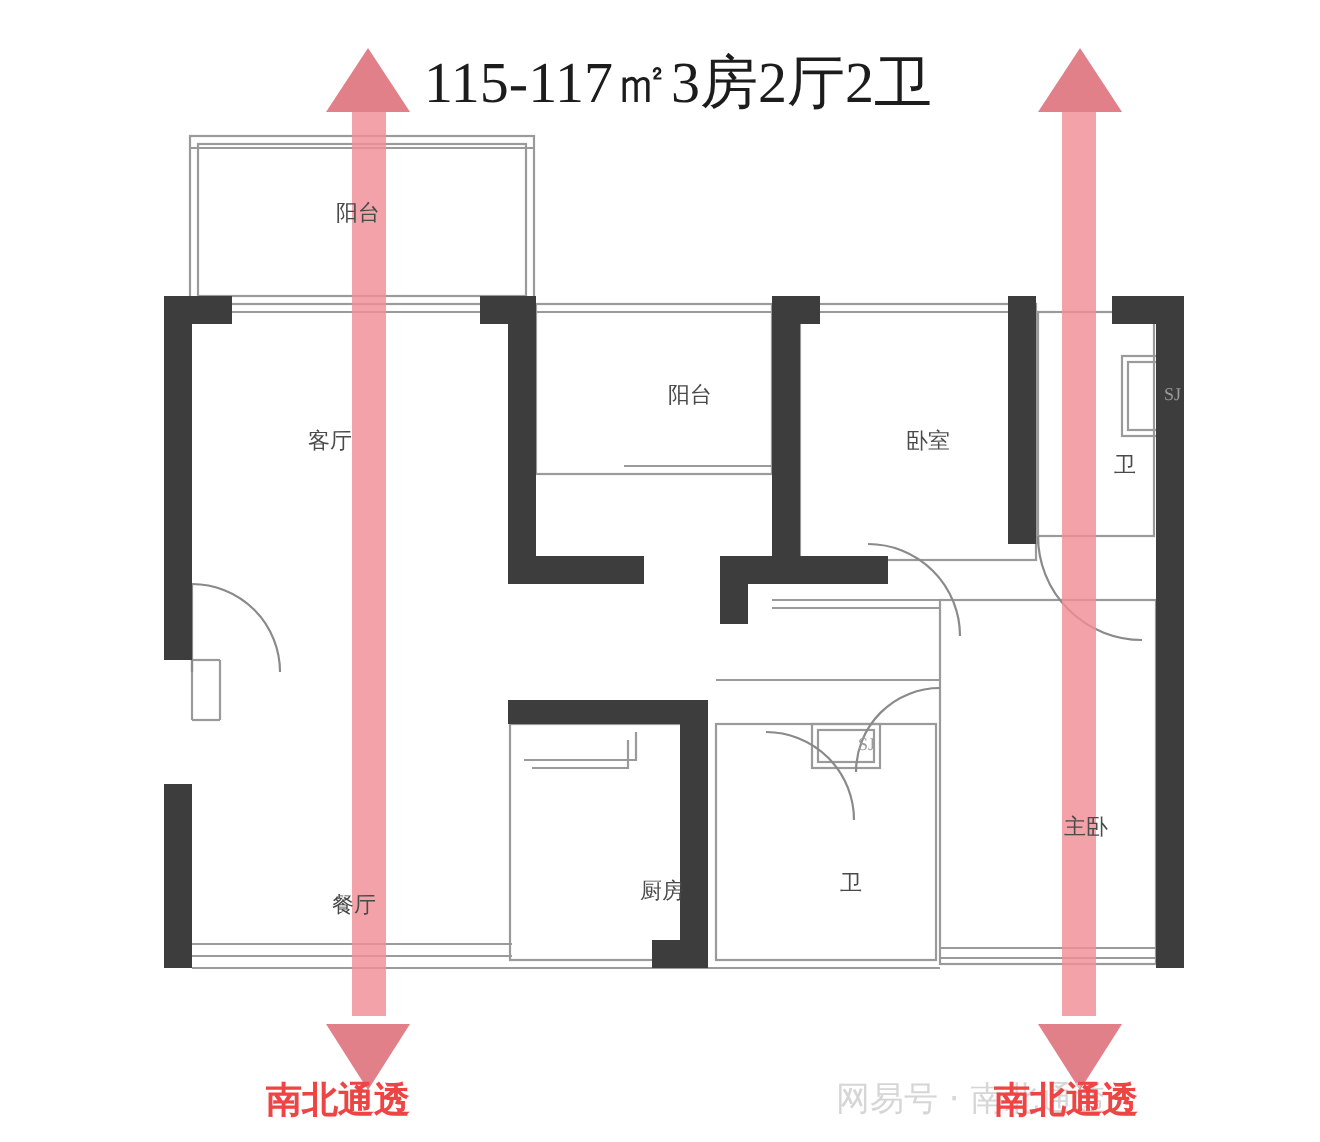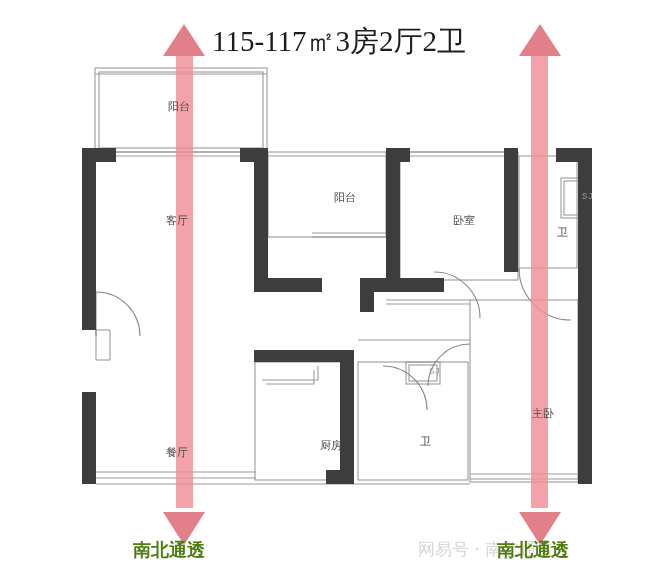--- a/index.html
+++ b/index.html
@@ -7,33 +7,33 @@
     font-family:"Liberation Sans","DejaVu Sans",sans-serif;
     width:660px;height:571px;overflow:hidden;position:relative;
   }
   #plan{position:absolute;left:0;top:0;width:660px;height:571px;}
   .title{
     position:absolute;left:212px;top:22px;
     font-family:"Liberation Serif","DejaVu Serif",serif;
     font-size:29px;color:#1c1c1c;letter-spacing:0px;white-space:nowrap;text-align:right;
   }
   .flowlabel{
-    position:absolute;font-size:18px;color:#4d7c0f;white-space:nowrap;
+    position:absolute;font-size:18px;color:#ef4444;white-space:nowrap;
     font-family:"DejaVu Sans","Liberation Sans",sans-serif;font-weight:bold;
   }
   .flowlabel.left{left:133px;top:538px;}
   .flowlabel.right{left:497px;top:538px;}
   .watermark{
     position:absolute;left:418px;top:538px;white-space:nowrap;
     font-size:17px;color:#cfcfcf;opacity:.85;
     font-family:"DejaVu Sans","Liberation Sans",sans-serif;
   }
   .roomlabel{
     position:absolute;font-size:11px;color:#4a4a4a;white-space:nowrap;
-    font-family:Liberation Mono, monospace;
+    font-family:Liberation Serif, serif;
     padding-left:16px;
   }
 </style>
 </head>
 <body>
 
 <svg id="plan" viewBox="0 0 660 571" xmlns="http://www.w3.org/2000/svg">
 
   <g fill="none" stroke="#9a9a9a" stroke-width="1.1">
 
@@ -139,21 +139,21 @@
     <polygon points="184,24 205,56 163,56"></polygon>
     <polygon points="540,24 561,56 519,56"></polygon>
     <polygon points="184,545 163,512 205,512"></polygon>
     <polygon points="540,545 519,512 561,512"></polygon>
   </g>
 </svg>
 
 <div class="title">115-117㎡3房2厅2卫</div>
 
 <div class="roomlabel" style="left:152px;top:99px">阳台</div>
-<div class="roomlabel" style="left:150px;top:213px">客厅</div>
+<div class="roomlabel" style="left:138px;top:213px">客厅</div>
 <div class="roomlabel" style="left:318px;top:190px">阳台</div>
 <div class="roomlabel" style="left:437px;top:213px">卧室</div>
 <div class="roomlabel" style="left:541px;top:225px">卫</div>
 <div class="roomlabel" style="left:150px;top:445px">餐厅</div>
 <div class="roomlabel" style="left:304px;top:438px">厨房</div>
 <div class="roomlabel" style="left:404px;top:434px">卫</div>
 <div class="roomlabel" style="left:516px;top:406px">主卧</div>
 
 <div class="roomlabel" style="left:566px;top:192px;font-size:9px;color:#9a9a9a">SJ</div>
 <div class="roomlabel" style="left:413px;top:367px;font-size:9px;color:#9a9a9a">SJ</div>

